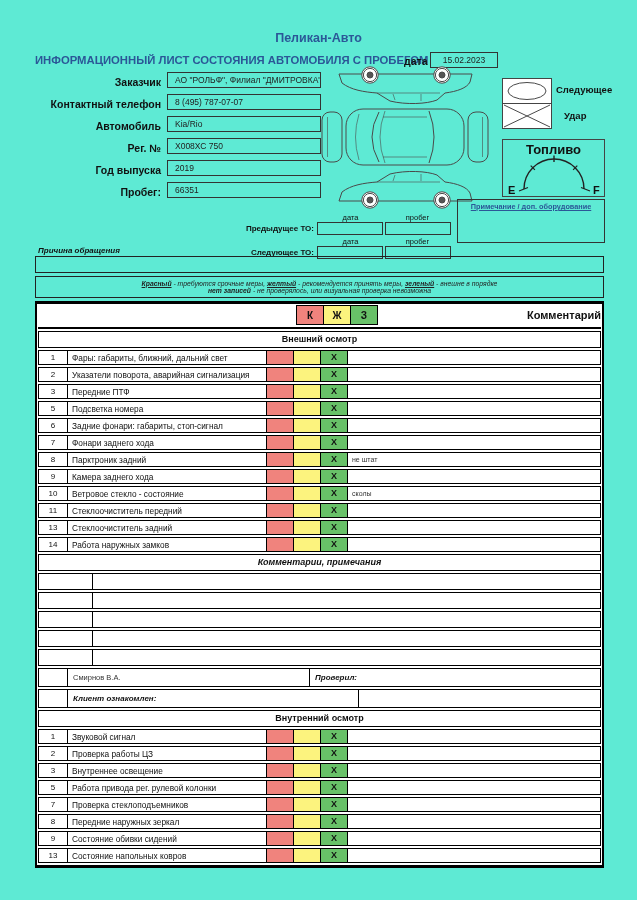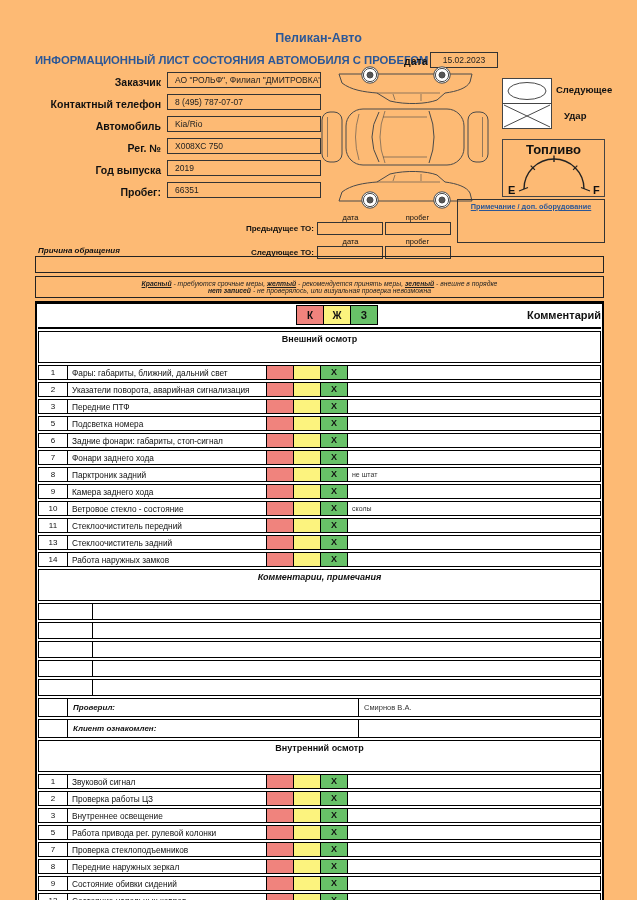--- a/index.html
+++ b/index.html
@@ -1,17 +1,17 @@
 <!DOCTYPE html>
 <html><head>
 <meta charset="utf-8">
 <style>
   * { box-sizing: border-box; margin: 0; padding: 0; }
   body { background:#fff; font-family:"Liberation Sans", sans-serif; color:#111; }
-  .page { position:relative; width:637px; height:900px; background:#fdba74; overflow:hidden; }
+  .page { position:relative; width:637px; height:900px; background:#5eead4; overflow:hidden; }
 
   .company-title { position:absolute; top:31px; left:0; width:637px; text-align:center;
     font-size:12.5px; font-weight:bold; color:#2b5797; }
   .main-title { position:absolute; top:54px; left:35px; font-size:11.3px; font-weight:bold; color:#2b5797; }
   .date-label { position:absolute; top:55px; left:404px; font-size:10.5px; font-weight:bold; }
   .date-box { position:absolute; top:52px; left:430px; width:68px; height:16px; border:1px solid #333;
     font-size:8.5px; text-align:center; line-height:15px; color:#222; }
 
   .vehicle-form { position:absolute; top:72px; left:35px; width:286px; }
   .form-row { display:flex; align-items:flex-end; height:16px; margin-bottom:6px; }
@@ -55,21 +55,21 @@
     border:2px solid #000; border-top-width:3px; border-bottom-width:3px; padding:1px 1px 2px 1px; background:#fff; }
 
   .hdr { display:flex; height:20px; }
   .hdr .sp1 { width:258px; }
   .hdr-cell { width:28px; height:20px; border:1px solid #000; font-size:10px; font-weight:bold;
     text-align:center; line-height:19px; }
   .hdr-cell + .hdr-cell { margin-left:-1px; }
   .hdr .cmt-h { flex:1; text-align:right; font-size:11px; font-weight:bold; line-height:20px; }
   .thick-divider { height:2px; background:#000; margin-top:2px; }
 
-  .title-row { height:32px; margin-top:2px; border:1px solid #000; text-align:center;
+  .title-row { height:17px; margin-top:2px; border:1px solid #000; text-align:center;
     font-size:9px; font-weight:bold; line-height:14px; }
   .title-row.ital { font-style:italic; }
 
   .c-row { display:flex; height:15px; margin-top:2px; }
   .c-row > .cell { border:1px solid #000; height:100%; }
   .c-row > .cell + .cell { margin-left:-1px; }
   .cell.num { width:30px; text-align:center; font-size:8px; line-height:14px; }
   .cell.label { width:200px; font-size:8.3px; line-height:14px; padding-left:4px; white-space:nowrap; overflow:hidden; }
   .cell.mark { width:28px; text-align:center; font-weight:bold; font-size:9px; line-height:13px; }
   .cell.red { background:#f0837d; }
@@ -348,22 +348,22 @@
           <span class="cell cbody"></span>
         </div>
         <div class="c-row tall">
           <span class="cell cnum"></span>
           <span class="cell cbody"></span>
         </div>
       </div>
 
     <div class="c-row sign">
       <span class="cell sign-sp"></span>
+      <span class="cell sign-value">Смирнов В.А.</span>
       <span class="cell sign-label">Проверил:</span>
-      <span class="cell sign-value">Смирнов В.А.</span>
     </div>
     <div class="c-row sign">
       <span class="cell sign-sp"></span>
       <span class="cell sign-label">Клиент ознакомлен:</span>
       <span class="cell sign-value"></span>
     </div>
 
     <div class="title-row">Внутренний осмотр</div>
     <div>
         <div class="c-row">

